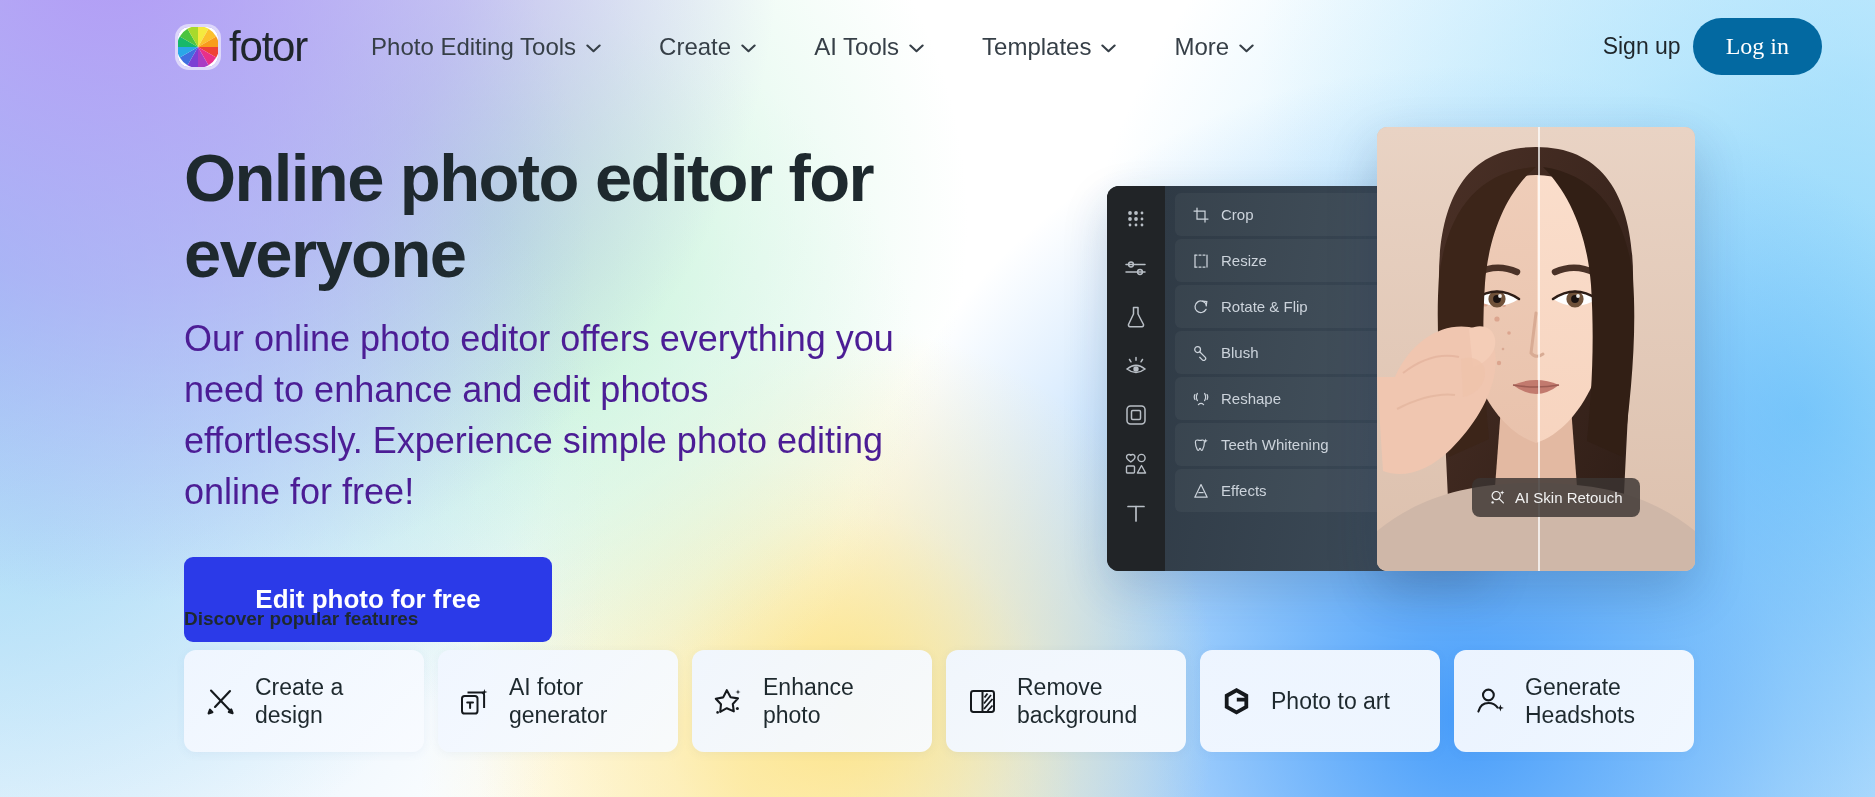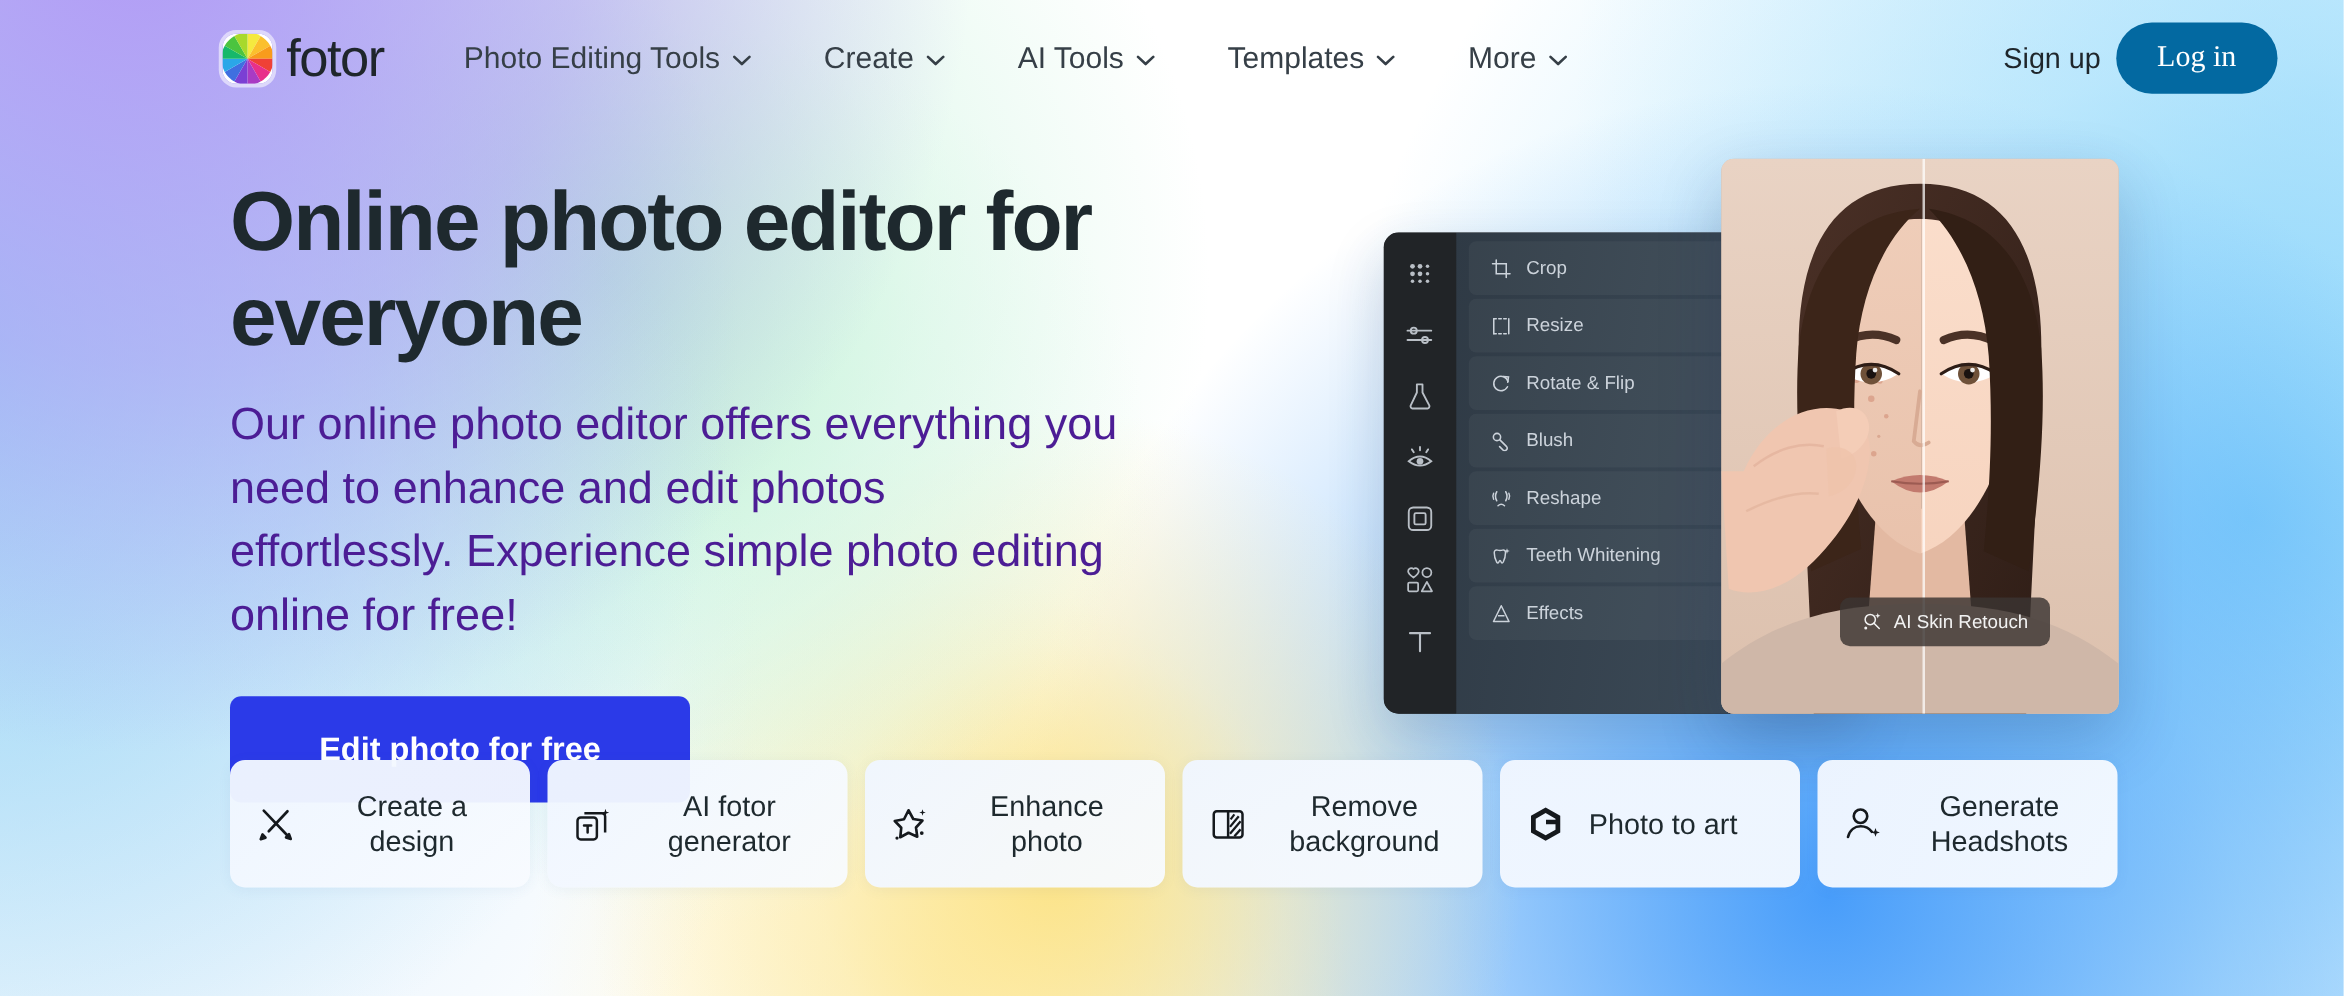--- a/index.html
+++ b/index.html
@@ -267,21 +267,20 @@
   }
   #features-title {
     font-size: 19px;
     font-weight: 700;
     color: #1e292e;
     margin-bottom: 20px;
   }
   #feature-cards {
     display: flex;
     gap: 14px;
-    text-align: center;
   }
   .feature-card {
     width: 240px;
     height: 102px;
     border-radius: 12px;
     background: linear-gradient(135deg, rgba(240,246,255,0.97) 0%, rgba(248,251,255,0.94) 100%);
     display: flex;
     align-items: center;
     gap: 18px;
     padding: 0 20px;
@@ -630,20 +629,21 @@
             <path d="M13.2 1.4 L13.8 3 L15.4 3.6 L13.8 4.2 L13.2 5.8 L12.6 4.2 L11 3.6 L12.6 3 Z" fill="#f2f2f2" stroke="none"></path>
             <circle cx="3.6" cy="13.4" r="1.2" fill="#f2f2f2" stroke="none"></circle>
           </svg>
         </span>
       <span>AI Skin Retouch</span>
     </div>
   </div>
 </section>
 
 <section id="features">
+  <div id="features-title">Discover popular features</div>
 
   <div id="feature-cards">
 
     <div class="feature-card">
       <span class="feature-icon">
         <svg width="31" height="31" viewBox="0 0 31 31" fill="none" stroke="currentColor" stroke-width="2.1" stroke-linecap="round" stroke-linejoin="round">
           <path d="M6 4.5 L25.5 25"></path>
             <path d="M25 5 L10 21"></path>
           <path d="M3.6 27.4 L7.4 26.2 L5 23.6 Z" fill="currentColor"></path>
           <path d="M27.6 27.2 L23.8 26 L26.2 23.4 Z" fill="currentColor"></path>

